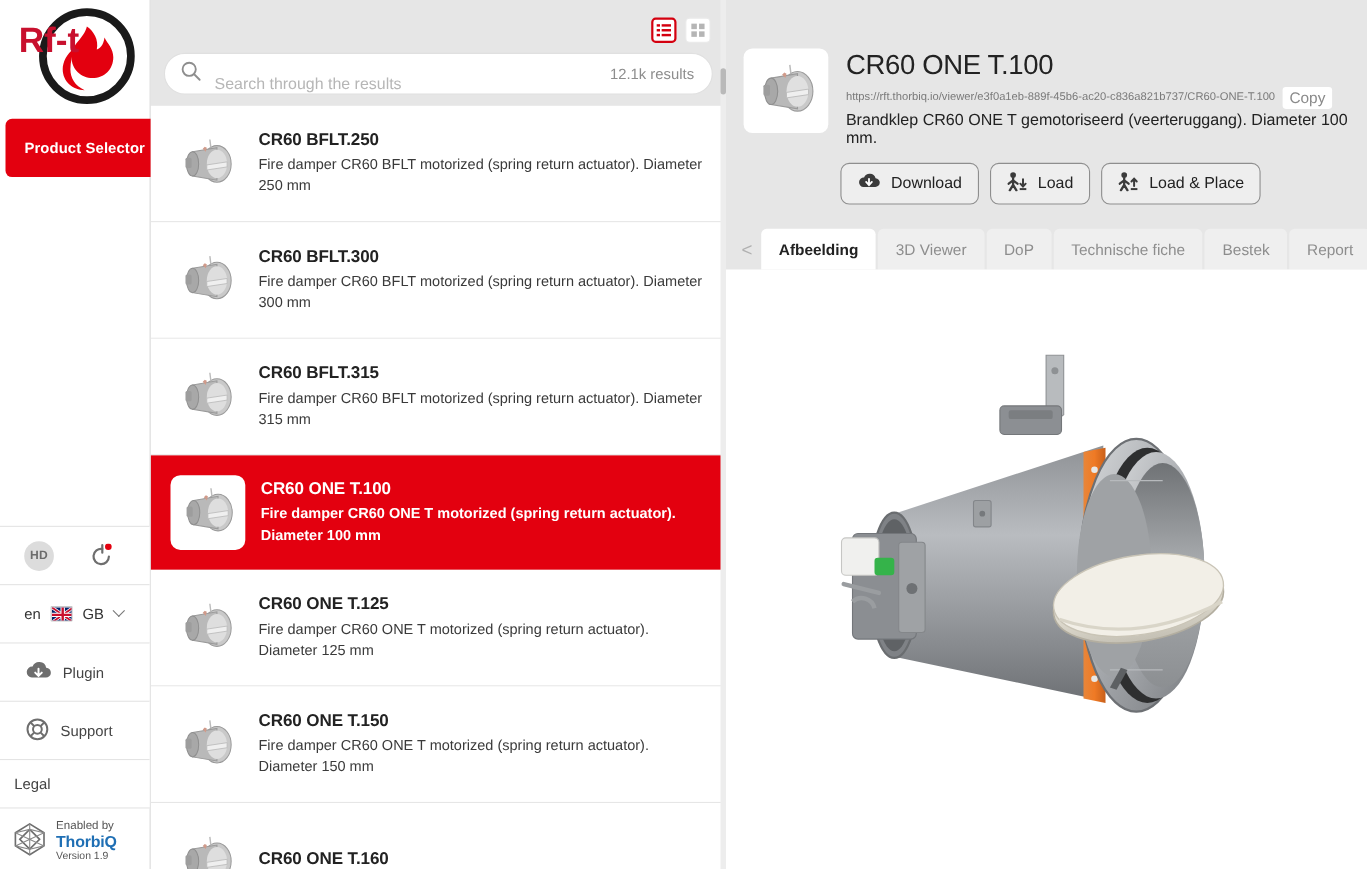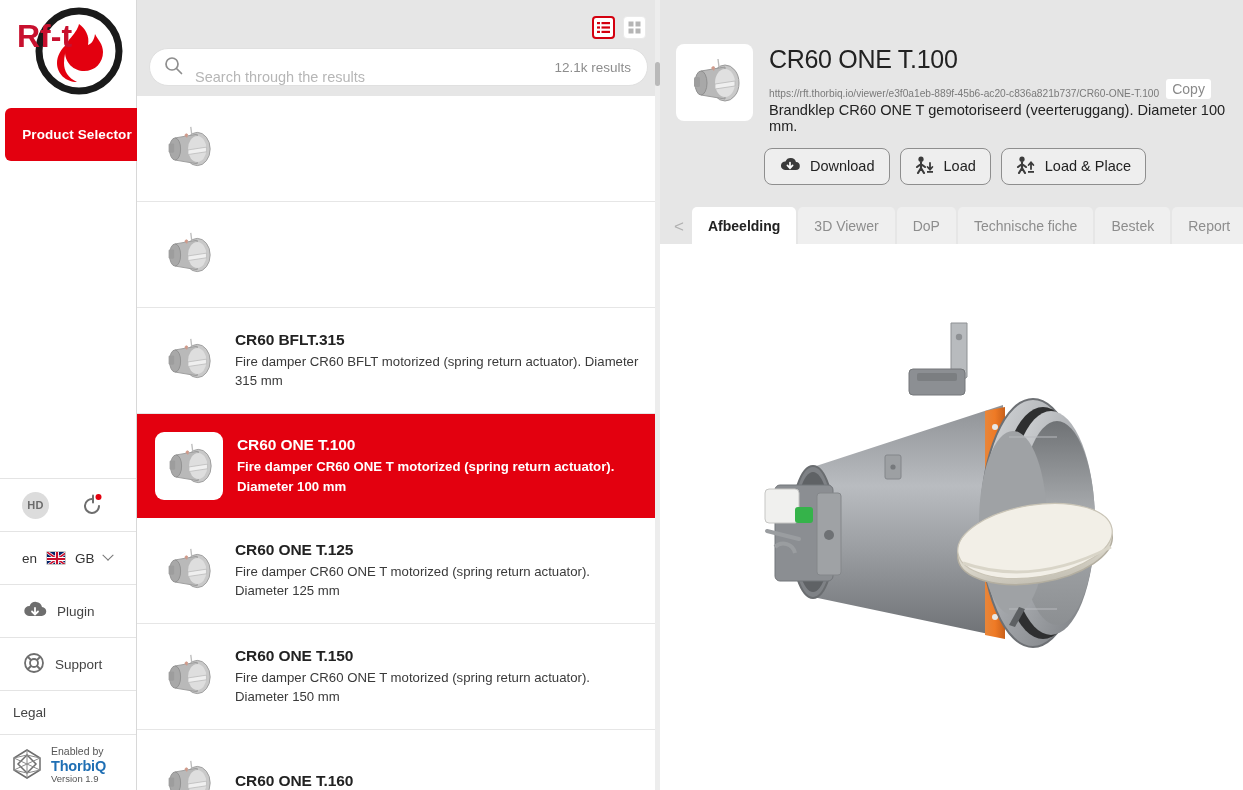--- a/index.html
+++ b/index.html
@@ -118,21 +118,21 @@
     flex: 1 1 auto; height: 790px; position: relative; background: #e6e6e6;
     display: flex; flex-direction: column;
   }
   .detail-head { display: flex; gap: 16px; padding: 44px 14px 0 16px; }
   .det-thumb {
     width: 77px; height: 77px; flex: 0 0 77px; background: #fff; border-radius: 8px;
     display: flex; align-items: center; justify-content: center;
   }
   .det-info { flex: 1 1 auto; min-width: 0; padding-top: 2px; }
   .det-title { font-size: 25px; color: #222; font-weight: normal; letter-spacing: -.3px; line-height: 1.1; }
-  .det-url-row { display: flex; align-items: flex-end; gap: 7px; margin-top: 5px; }
+  .det-url-row { display: flex; align-items: center; gap: 7px; margin-top: 5px; }
   .det-url { font-size: 10.2px; color: #7a7a7a; white-space: nowrap; }
   .copy-badge {
     font-size: 14px; color: #8a8a8a; background: #ffffff; border-radius: 3px;
     padding: 2px 6px; cursor: pointer;
   }
   .det-desc { font-size: 14.6px; color: #222; margin-top: 3px; }
   .det-buttons { display: flex; gap: 10px; padding: 14px 0 0 104px; }
   .abtn {
     display: flex; align-items: center; gap: 9px; background: #eeeeee;
     border: 1px solid #8e8e8e; border-radius: 8px; padding: 7px 14px;
@@ -293,34 +293,42 @@
   <ellipse cx="40" cy="26" rx="14" ry="18" fill="#c9c9c9" stroke="#9a9a9a" stroke-width="1"></ellipse>
   <path d="M16 14 L40 10 L40 42 L16 38 Z" fill="#b9b9b9" stroke="#9a9a9a" stroke-width="1"></path>
   <ellipse cx="16" cy="26" rx="6" ry="12" fill="#a8a8a8" stroke="#8f8f8f" stroke-width="1"></ellipse>
   <ellipse cx="40" cy="26" rx="10" ry="14" fill="#dedede"></ellipse>
   <path d="M30 27 L50 24 L50 29 L30 32 Z" fill="#efefef" stroke="#b9b9b9" stroke-width=".8"></path>
   <path d="M26 11 L28 9 L30 10 L29 14 Z" fill="#d09a8a"></path>
   <rect x="9" y="20" width="6" height="10" rx="1.5" fill="#9d9d9d"></rect>
   <path d="M33 2 L34 10" stroke="#bbb" stroke-width="1.4"></path>
 </svg>
             </div>
+     <div class="prod-txt">
+       <div class="prod-title">CR60 BFLT.250</div>
+       <div class="prod-desc">Fire damper CR60 BFLT motorized (spring return actuator). Diameter 250 mm</div>
+     </div>
           </div>
           <div class="prod-item">
             <div class="thumb">
               <svg width="56" height="48" viewBox="0 0 60 52">
   <ellipse cx="40" cy="26" rx="14" ry="18" fill="#c9c9c9" stroke="#9a9a9a" stroke-width="1"></ellipse>
   <path d="M16 14 L40 10 L40 42 L16 38 Z" fill="#b9b9b9" stroke="#9a9a9a" stroke-width="1"></path>
   <ellipse cx="16" cy="26" rx="6" ry="12" fill="#a8a8a8" stroke="#8f8f8f" stroke-width="1"></ellipse>
   <ellipse cx="40" cy="26" rx="10" ry="14" fill="#dedede"></ellipse>
   <path d="M30 27 L50 24 L50 29 L30 32 Z" fill="#efefef" stroke="#b9b9b9" stroke-width=".8"></path>
   <path d="M26 11 L28 9 L30 10 L29 14 Z" fill="#d09a8a"></path>
   <rect x="9" y="20" width="6" height="10" rx="1.5" fill="#9d9d9d"></rect>
   <path d="M33 2 L34 10" stroke="#bbb" stroke-width="1.4"></path>
 </svg>
             </div>
+     <div class="prod-txt">
+       <div class="prod-title">CR60 BFLT.300</div>
+       <div class="prod-desc">Fire damper CR60 BFLT motorized (spring return actuator). Diameter 300 mm</div>
+     </div>
           </div>
           <div class="prod-item">
             <div class="thumb">
               <svg width="56" height="48" viewBox="0 0 60 52">
   <ellipse cx="40" cy="26" rx="14" ry="18" fill="#c9c9c9" stroke="#9a9a9a" stroke-width="1"></ellipse>
   <path d="M16 14 L40 10 L40 42 L16 38 Z" fill="#b9b9b9" stroke="#9a9a9a" stroke-width="1"></path>
   <ellipse cx="16" cy="26" rx="6" ry="12" fill="#a8a8a8" stroke="#8f8f8f" stroke-width="1"></ellipse>
   <ellipse cx="40" cy="26" rx="10" ry="14" fill="#dedede"></ellipse>
   <path d="M30 27 L50 24 L50 29 L30 32 Z" fill="#efefef" stroke="#b9b9b9" stroke-width=".8"></path>
   <path d="M26 11 L28 9 L30 10 L29 14 Z" fill="#d09a8a"></path>

